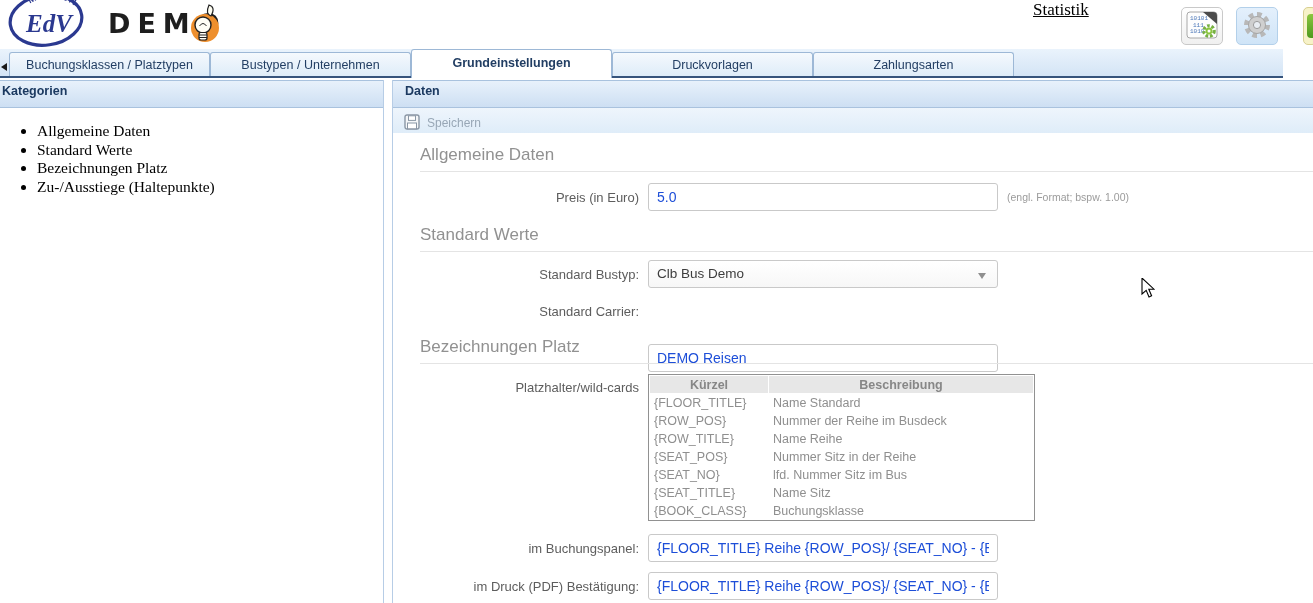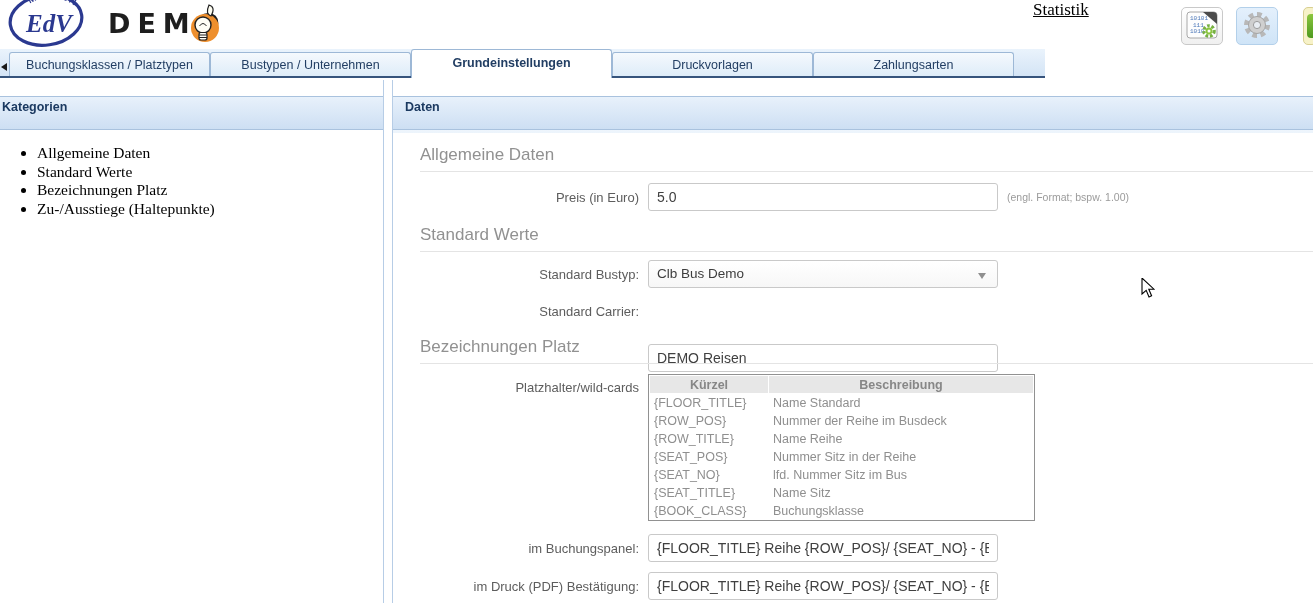--- a/index.html
+++ b/index.html
@@ -17,36 +17,36 @@
   .icon-btn { position:absolute; top:7px; width:42px; height:38px; border-radius:5px;
               border:1px solid #c9c9c9; background:linear-gradient(#ffffff,#f0f0f0);
               display:flex; align-items:center; justify-content:center; cursor:pointer; padding:0; }
   .icon-btn.blue { background:linear-gradient(#e4f0fc,#cfe4f7); border-color:#b3d0ea; }
   .icon-btn.partial { left:1303px; width:14px; background:#f7f2c8; border-color:#d8cf92;
                       justify-content:flex-start; padding-left:3px; }
   .partial-green { width:8px; height:24px; border-radius:4px 0 0 4px;
                    background:linear-gradient(#8cc63f,#4e9a1f); }
 
   
-  .tabbar { position:absolute; top:49px; left:0; width:1045px; height:29px;
+  .tabbar { position:absolute; top:49px; left:0; width:1283px; height:29px;
             background:linear-gradient(#eaf3fc,#d2e3f5); display:flex; align-items:flex-end; }
   .tabbar::after { content:''; position:absolute; bottom:0; left:0; right:0; height:2px;
                    background:#36547c; z-index:1; }
   .scroll-arrow { width:0; height:0; border-top:4px solid transparent; border-bottom:4px solid transparent;
                   border-right:6px solid #1a1a1a; align-self:center; margin:6px 2px 0 1px; cursor:pointer; }
   .tab { position:relative; z-index:0; width:201px; height:26px; line-height:25px; text-align:center;
          font-size:12.5px; color:#223e63; background:linear-gradient(#f5f9fd,#dcebf8);
          border:1px solid #9db8d6; border-bottom:none; border-radius:3px 3px 0 0; cursor:pointer;
          white-space:nowrap; overflow:hidden; }
   .tab.active { z-index:2; height:29px; line-height:27px; background:#fff; font-weight:bold; }
 
   
-  .panel-header { height:34px; line-height:21px; background:linear-gradient(#e8f1fb,#cddff3);
+  .panel-header { height:28px; line-height:21px; background:linear-gradient(#e8f1fb,#cddff3);
                   border-top:1px solid #a9c2de; border-bottom:1px solid #a9c2de;
-                  font-size:12.5px; font-weight:bold; color:#1c3a61;margin-top:16px; }
+                  font-size:12.5px; font-weight:bold; color:#1c3a61; }
   .sidebar { position:absolute; top:80px; left:0; width:384px; height:523px; background:#fff;
              border-right:1px solid #b7cde6; }
   .sidebar .panel-header { padding-left:2px; }
   .sidebar ul { margin:14px 0 0 0; padding-left:37px; font-family:"Liberation Serif", serif;
                 font-size:15.5px; color:#000; }
   .sidebar li { line-height:18.5px; cursor:pointer; }
 
   .main { position:absolute; top:80px; left:392px; width:921px; height:523px; background:#fff;
           border-left:1px solid #b7cde6; }
   .main .panel-header { padding-left:12px; }
@@ -54,21 +54,21 @@
              display:flex; align-items:center; }
   .save-btn { display:flex; align-items:center; gap:7px; margin-left:11px; background:transparent;
               border:none; color:#98a7b6; font-size:12px; font-family:inherit; cursor:pointer; }
 
   .content { position:absolute; top:53px; left:0; right:0; bottom:0; background:#fff; }
   .sec { position:absolute; left:27px; right:0; font-size:17px; font-weight:normal; color:#919191;
          padding-bottom:6px; border-bottom:1px solid #e4e4e4; white-space:nowrap; }
   .flabel { position:absolute; left:0; width:246px; text-align:right; font-size:13px; color:#5d5d5d;
             line-height:16px; white-space:nowrap; }
   .finput { position:absolute; left:255px; width:350px; height:28px; border:1px solid #c9c9c9;
-            border-radius:3px; padding:0 8px; font-size:14px; color:#404040;
+            border-radius:3px; padding:0 8px; font-size:14px; color:#1d4ed8;
             font-family:inherit; background:#fff; outline:none; white-space:nowrap; overflow:hidden; }
   .fselect { position:absolute; left:255px; width:350px; height:28px; border:1px solid #c9c9c9;
              border-radius:3px; background:linear-gradient(#ffffff,#f7f7f7); font-size:13.5px;
              color:#3d3d3d; line-height:26px; padding-left:8px; cursor:pointer; }
   .fselect .arrow { position:absolute; right:11px; top:12px; width:0; height:0;
                     border-left:4.5px solid transparent; border-right:4.5px solid transparent;
                     border-top:6px solid #8f8f8f; }
   .hint { position:absolute; left:614px; font-size:10.5px; color:#9b9b9b; white-space:nowrap; }
 
   table.wild { position:absolute; left:255px; top:241px; width:387px; border:1px solid #919191;

